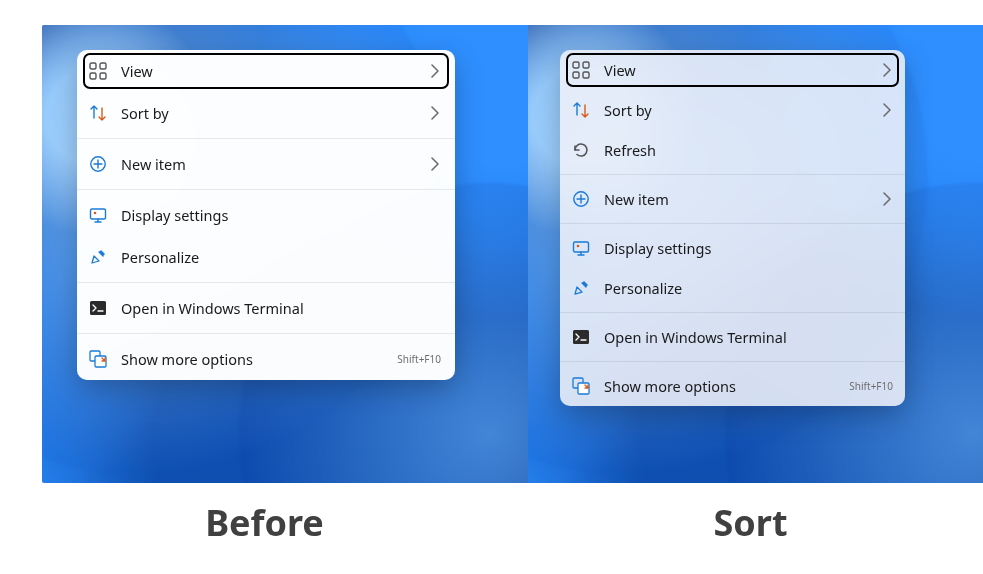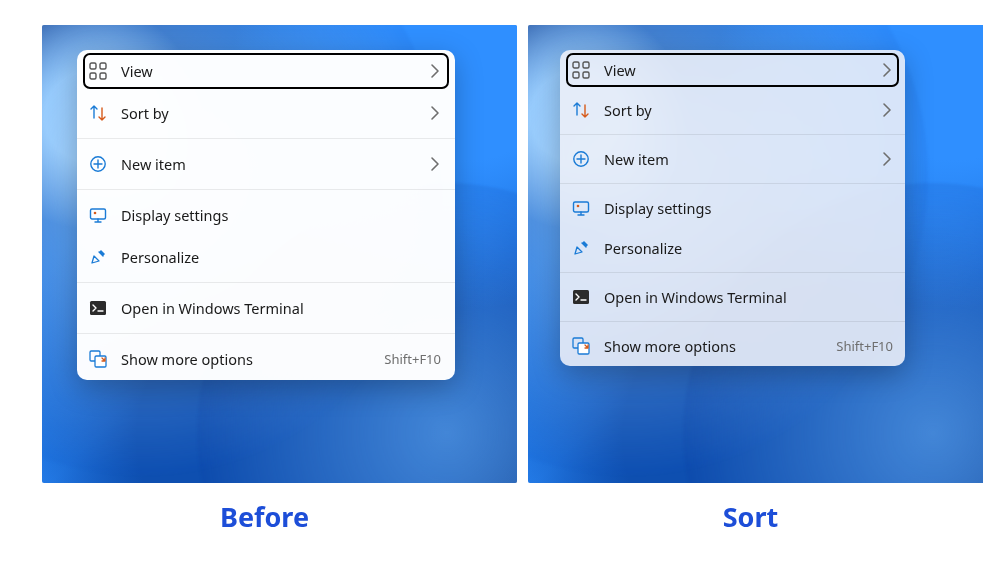--- a/index.html
+++ b/index.html
@@ -8,21 +8,21 @@
     width: 983px;
     height: 574px;
     font-family: "Segoe UI", system-ui, sans-serif;
     background: #fff;
     position: relative;
     overflow: hidden;
   }
   .pane {
     position: absolute;
     top: 25px;
-    width: 475px;
+    width: 517px;
     height: 458px;
     overflow: hidden;
     border-radius: 2px;
   }
   .pane.left  { left: 42px; }
   .pane.right { left: 528px; }
   .wallpaper {
     position: absolute;
     inset: 0;
     background:
@@ -69,21 +69,21 @@
     align-items: center;
     height: 42px;
     padding: 0 14px 0 12px;
     gap: 14px;
     cursor: default;
   }
   .right .item { height: 40px; padding: 0 12px; }
   .item .ico { width: 18px; height: 18px; flex: 0 0 18px; display:flex; align-items:center; justify-content:center; }
   .item .lbl { flex: 1 1 auto; }
   .item .chev { color: #6e6e6e; font-size: 12px; }
-  .item .hint { color: #6e6e6e; font-size: 13px; }
+  .item .hint { color: #6e6e6e; font-size: 10px; }
 
   .sep { height: 1px; background: rgba(0,0,0,.08); margin: 4px 0; }
 
   .item.highlight {
     position: relative;
   }
   .item.highlight::after {
     content:"";
     position:absolute;
     left:6px; right:6px; top:3px; bottom:3px;
@@ -91,22 +91,22 @@
     border-radius: 7px;
     pointer-events:none;
   }
 
   .caption {
     position: absolute;
     top: 498px;
     width: 445px;
     text-align: center;
     font-weight: 700;
-    font-size: 27px;
-    color: #1d4ed8;
+    font-size: 36px;
+    color: #404040;
   }
   .caption.left  { left: 42px; }
   .caption.right { left: 528px; }
 
   svg { display:block; }
 </style>
 </head>
 <body>
 
 <svg width="0" height="0" style="position:absolute">
@@ -274,20 +274,28 @@
           </svg>
         </span>
       <span class="lbl">Sort by</span>
       <span class="chev">
           <svg width="14" height="18">
             <use href="#ic-chev"></use>
           </svg>
         </span>
     </div>
 
+    <div class="item">
+      <span class="ico">
+          <svg width="18" height="18">
+            <use href="#ic-refresh"></use>
+          </svg>
+        </span>
+      <span class="lbl">Refresh</span>
+    </div>
 
     <div class="sep"></div>
 
     <div class="item">
       <span class="ico">
           <svg width="18" height="18">
             <use href="#ic-new"></use>
           </svg>
         </span>
       <span class="lbl">New item</span>

